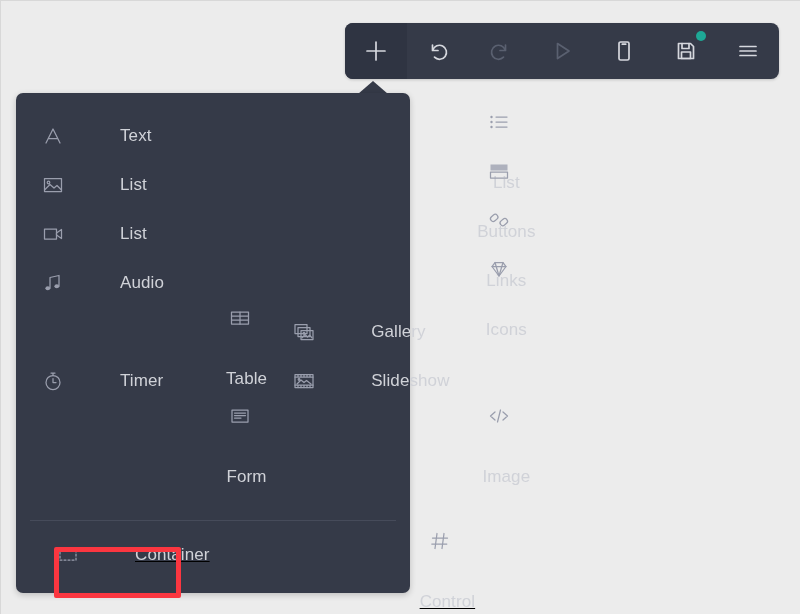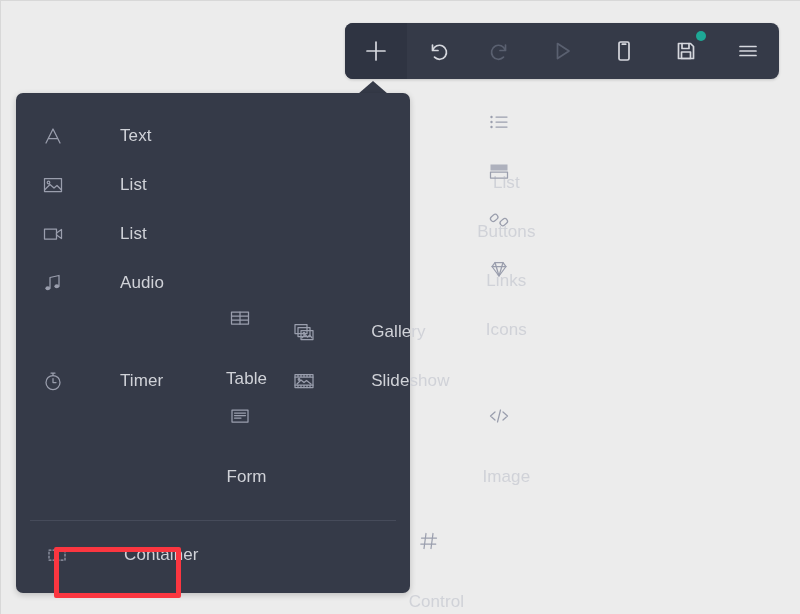--- a/index.html
+++ b/index.html
@@ -148,26 +148,27 @@
     position: absolute;
     left: 14px;
     top: 427px;
     width: 366px;
     height: 1px;
     background: #464b5a;
   }
 
   #menu-grid-bottom {
     position: absolute;
-    left: 4px;
+    left: 15px;
     top: 437px;
     width: 100%;
     display: grid;
     grid-template-columns: 1fr 1fr;
     grid-auto-rows: 49px;
+    text-decoration: underline;
   }
 
   
   #widget-highlight {
     position: absolute;
     left: 38px;
     top: 454px;
     width: 127px;
     height: 51px;
     border: 5px solid #fb3640;

